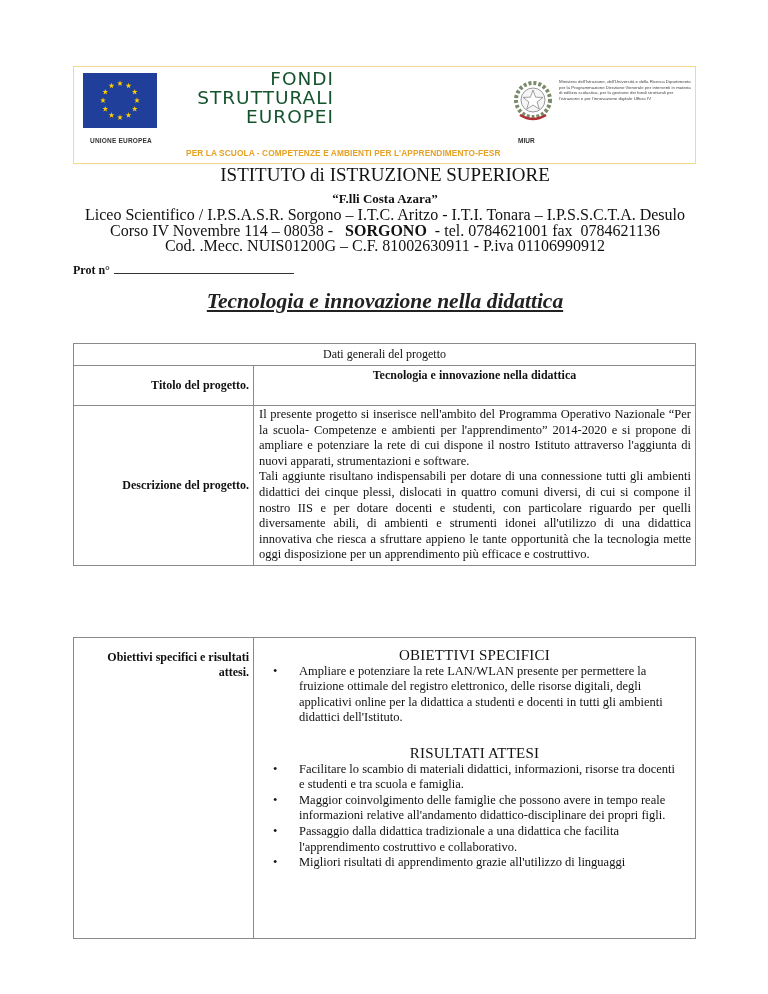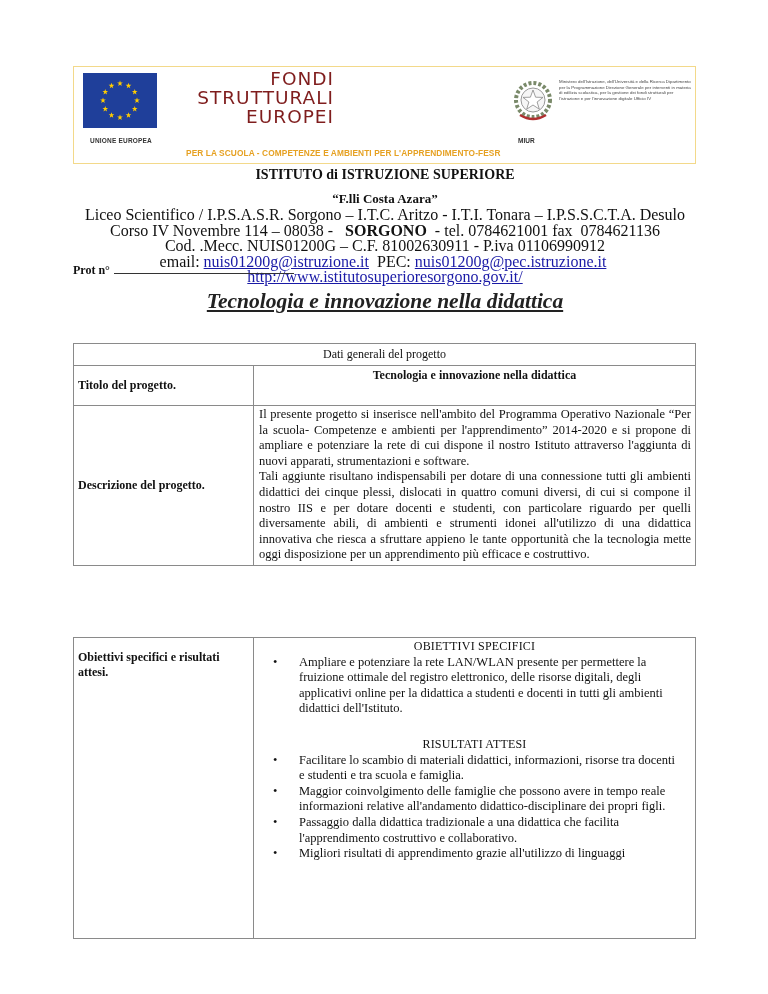--- a/index.html
+++ b/index.html
@@ -6,60 +6,60 @@
   body { width: 768px; height: 994px; position: relative; overflow: hidden;
          font-family: "Liberation Serif", "DejaVu Serif", serif; color: #111; }
 
   
   .banner { position: absolute; left: 73px; top: 66px; width: 623px; height: 98px;
             border: 1px solid #f3d98a; background: #fff; box-sizing: border-box; }
   .eu-flag { position: absolute; left: 9px; top: 6px; width: 74px; height: 55px; background: #1f3f9a; }
   .eu-label { position: absolute; left: 6px; top: 70px; width: 82px; text-align: center;
               font-family: "Liberation Sans", sans-serif; font-size: 6.5px; font-weight: bold; color: #333; letter-spacing: .2px; }
   .fondi { position: absolute; left: 120px; top: 2px; width: 140px; text-align: right;
-           font-family: "DejaVu Sans", sans-serif; color: #7f1d1d; font-size: 18.5px; line-height: 19px; letter-spacing: 1px; }
+           font-family: "DejaVu Sans", sans-serif; color: #14532d; font-size: 18.5px; line-height: 19px; letter-spacing: 1px; }
   .pon { position: absolute; left: 272px; top: 3px; width: 152px; height: 70px; }
   .pon-word { position: absolute; left: 0; top: -14px; width: 152px; text-align: center;
               font-family: "DejaVu Sans", sans-serif; font-weight: bold; color: #3aa4dc; font-size: 66px; letter-spacing: -2px; line-height: 76px; }
   .pon-years { position: absolute; left: 36px; top: 45px; font-family: "DejaVu Sans Mono", monospace; font-weight: bold;
                font-size: 15px; color: #3e5a8a; letter-spacing: .5px; }
   .pon-years .accent { color: #3aa4dc; }
   .fesr { position: absolute; left: 112px; top: 81px; font-family: "Liberation Sans", sans-serif; font-weight: bold;
           font-size: 8.3px; color: #e6a122; letter-spacing: .1px; }
   .emblem { position: absolute; left: 438px; top: 12px; width: 42px; height: 44px; }
   .miur-text { position: absolute; left: 485px; top: 12px; width: 136px; font-family: "Liberation Sans", sans-serif;
                font-size: 4.4px; line-height: 5.6px; color: #444; }
   .miur-label { position: absolute; left: 444px; top: 70px; font-family: "Liberation Sans", sans-serif; font-size: 6.5px;
                 font-weight: bold; color: #333; }
 
   
   .inst { position: absolute; left: 70px; top: 166px; width: 630px; text-align: center; }
-  .inst-name { font-weight: bold; font-size: 14px; line-height: 17px; }
+  .inst-name { font-weight: normal; font-size: 19px; line-height: 17px; }
   .inst-sub { font-weight: bold; font-size: 13px; line-height: 17px; margin-top: 7px; }
   .inst-line { font-size: 16px; line-height: 15.5px; }
   .inst-line b { font-weight: bold; }
   .inst a { color: #1a1aa6; text-decoration: underline; }
 
   
   .prot { position: absolute; left: 73px; top: 262px; font-weight: bold; font-size: 12px; }
   .prot-line { display: inline-block; width: 180px; border-bottom: 1px solid #333; margin-left: 4px; height: 11px; vertical-align: baseline; }
   .doc-title { position: absolute; left: 70px; top: 289px; width: 630px; text-align: center;
                font-weight: bold; font-style: italic; text-decoration: underline; font-size: 21.5px; color: #222; }
 
   
   table { position: absolute; border-collapse: collapse; left: 73px; width: 623px; }
   td, th { border: 1.5px solid #8a8a8a; vertical-align: top; }
   .t-head { font-weight: normal; font-size: 12px; text-align: center; padding: 3px 0 3px; }
-  .lab { width: 171px; font-weight: bold; font-size: 12px; padding: 12px 4px; }
+  .lab { width: 171px; font-weight: bold; font-size: 12px; padding: 12px 4px; text-align: right; }
   .lab.mid { vertical-align: middle; margin-top: 8px; }
   .val-title { text-align: center; font-weight: bold; font-size: 12px; padding: 2px 4px; }
   .val-desc { font-size: 12.5px; line-height: 15.6px; text-align: justify; padding: 1px 4px 2px 5px; margin-left: 28px; }
   .t1 { top: 343px; }
   .t2 { top: 637px; }
-  .sec-title { text-align: center; font-size: 12px; line-height: 15.6px; margin: 1px 0 0; letter-spacing: .2px; }
+  .sec-title { text-align: center; font-size: 15px; line-height: 15.6px; margin: 10px 0 0; letter-spacing: .2px; }
   ul.bul { margin: 0; padding: 0 0 0 45px; list-style: none; }
   ul.bul li { position: relative; font-size: 12.5px; line-height: 15.6px; padding-right: 14px; }
   ul.bul li::before { content: "•"; position: absolute; left: -26px; top: 0; }
   ul.first { margin-bottom: 20px; }
   .val2 { padding: 0 0 0 0; height: 300px; overflow: hidden; }
 </style>
 </head>
 <body>
 
 <div class="banner">
@@ -103,21 +103,20 @@
   <div class="miur-text">Ministero dell'Istruzione, dell'Università e della Ricerca Dipartimento per la Programmazione Direzione Generale per interventi in materia di edilizia scolastica, per la gestione dei fondi strutturali per l'istruzione e per l'innovazione digitale Ufficio IV</div>
   <div class="miur-label">MIUR</div>
 </div>
 
 <div class="inst">
   <div class="inst-name">ISTITUTO di ISTRUZIONE  SUPERIORE</div>
   <div class="inst-sub">“F.lli Costa Azara”</div>
   <div class="inst-line">Liceo Scientifico / I.P.S.A.S.R. Sorgono – I.T.C. Aritzo - I.T.I. Tonara – I.P.S.S.C.T.A. Desulo</div>
   <div class="inst-line"><span style="white-space:pre">Corso IV Novembre 114 – 08038 -   </span><b>SORGONO</b><span style="white-space:pre">  - tel. 0784621001 fax  0784621136</span></div>
   <div class="inst-line">Cod. .Mecc. NUIS01200G – C.F. 81002630911 - P.iva  01106990912</div>
-  <div class="inst-line"><span>email: </span><a>nuis01200g@istruzione.it</a><span style="white-space:pre">  PEC: </span><a>nuis01200g@pec.istruzione.it</a>&nbsp; <a>http://www.istitutosuperioresorgono.gov.it/</a></div>
 </div>
 
 <div class="prot">
   <span>Prot n°</span><span class="prot-line"></span>
 </div>
 
 <div class="doc-title">Tecnologia e innovazione nella didattica</div>
 
 <table class="t1">
   <tbody>

